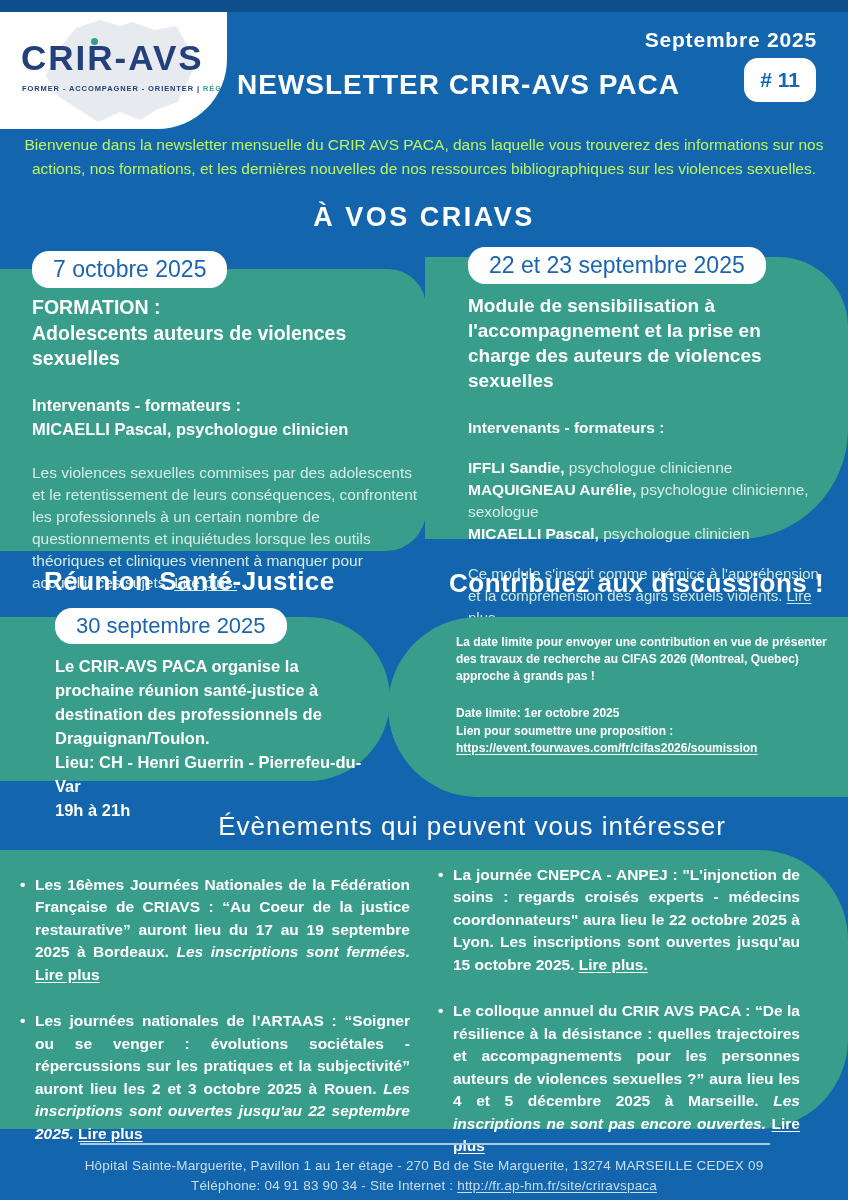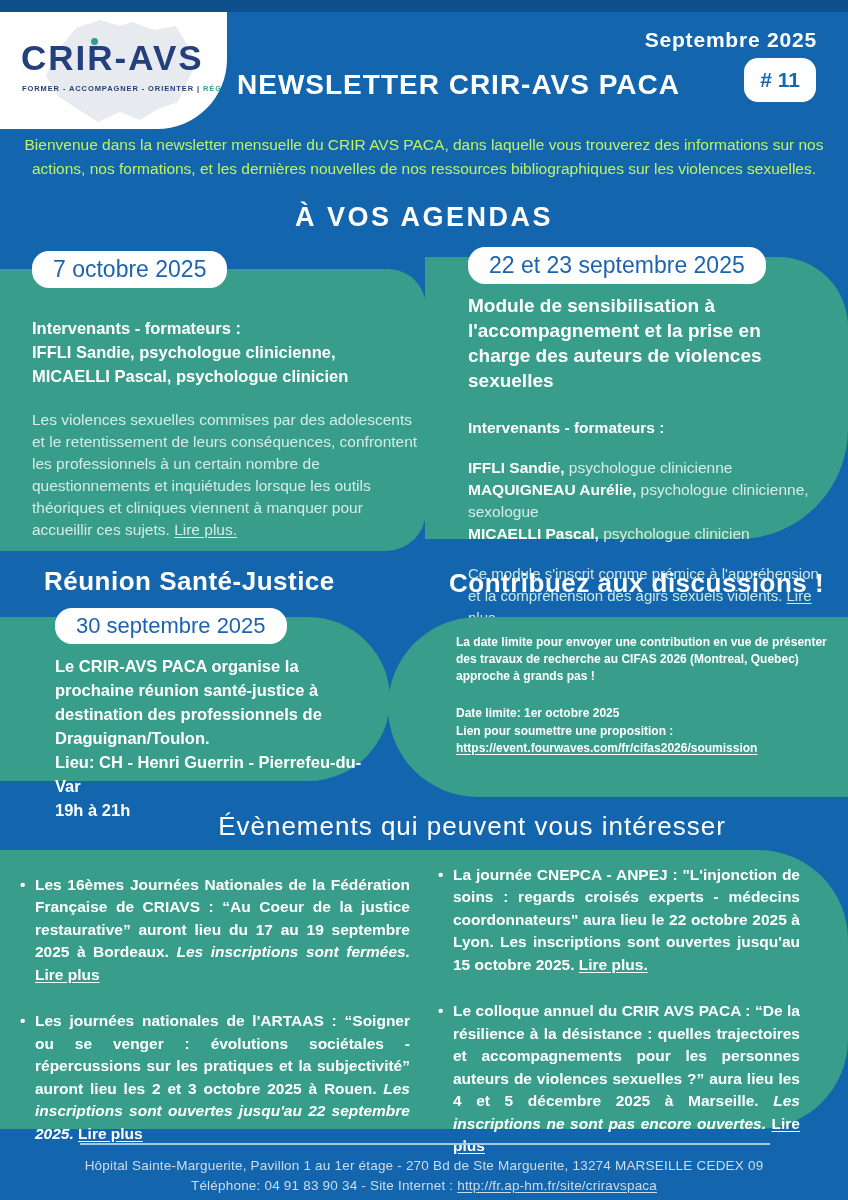--- a/index.html
+++ b/index.html
@@ -107,30 +107,33 @@
     <div class="logo-tagline"><span>FORMER - ACCOMPAGNER - ORIENTER |</span><span class="accent"> RÉGION PACA</span></div>
   </div>
 
   <div class="issue-date">Septembre 2025</div>
   <div class="nl-title">NEWSLETTER CRIR-AVS PACA</div>
   <div class="issue-badge">
       <span># 11</span>
     </div>
   <div class="intro">Bienvenue dans la newsletter mensuelle du CRIR AVS PACA, dans laquelle vous trouverez des informations sur nos actions, nos formations, et les dernières nouvelles de nos ressources bibliographiques sur les violences sexuelles.</div>
 
-  <div class="agendas-title">À VOS AGENDAS</div>
+  <div class="agendas-title">À VOS CRIAVS</div>
 
   <div class="teal card-a1"></div>
   <div class="teal card-a2"></div>
 
   <div class="pill pill-a1">7 octobre 2025</div>
   <div class="a1-content">
+    <div class="card-title">
+      <div>FORMATION :</div>
+      <div>Adolescents auteurs de violences sexuelles</div>
+    </div>
     <div class="intervenants">
       <div>Intervenants - formateurs :</div>
-      <div>IFFLI Sandie, psychologue clinicienne,</div>
       <div>MICAELLI Pascal, psychologue clinicien</div>
     </div>
     <div class="card-body"><span>Les violences sexuelles commises par des adolescents et le retentissement de leurs conséquences, confrontent les professionnels à un certain nombre de questionnements et inquiétudes lorsque les outils théoriques et cliniques viennent à manquer pour accueillir ces sujets. </span><a class="link">Lire plus.</a></div>
   </div>
 
   <div class="pill pill-a2">22 et 23 septembre 2025</div>
   <div class="a2-content">
     <div class="card-title a2-title">Module de sensibilisation à l'accompagnement et la prise en charge des auteurs de violences sexuelles</div>
     <div class="a2-label">Intervenants - formateurs :</div>
     <div class="speakers">

